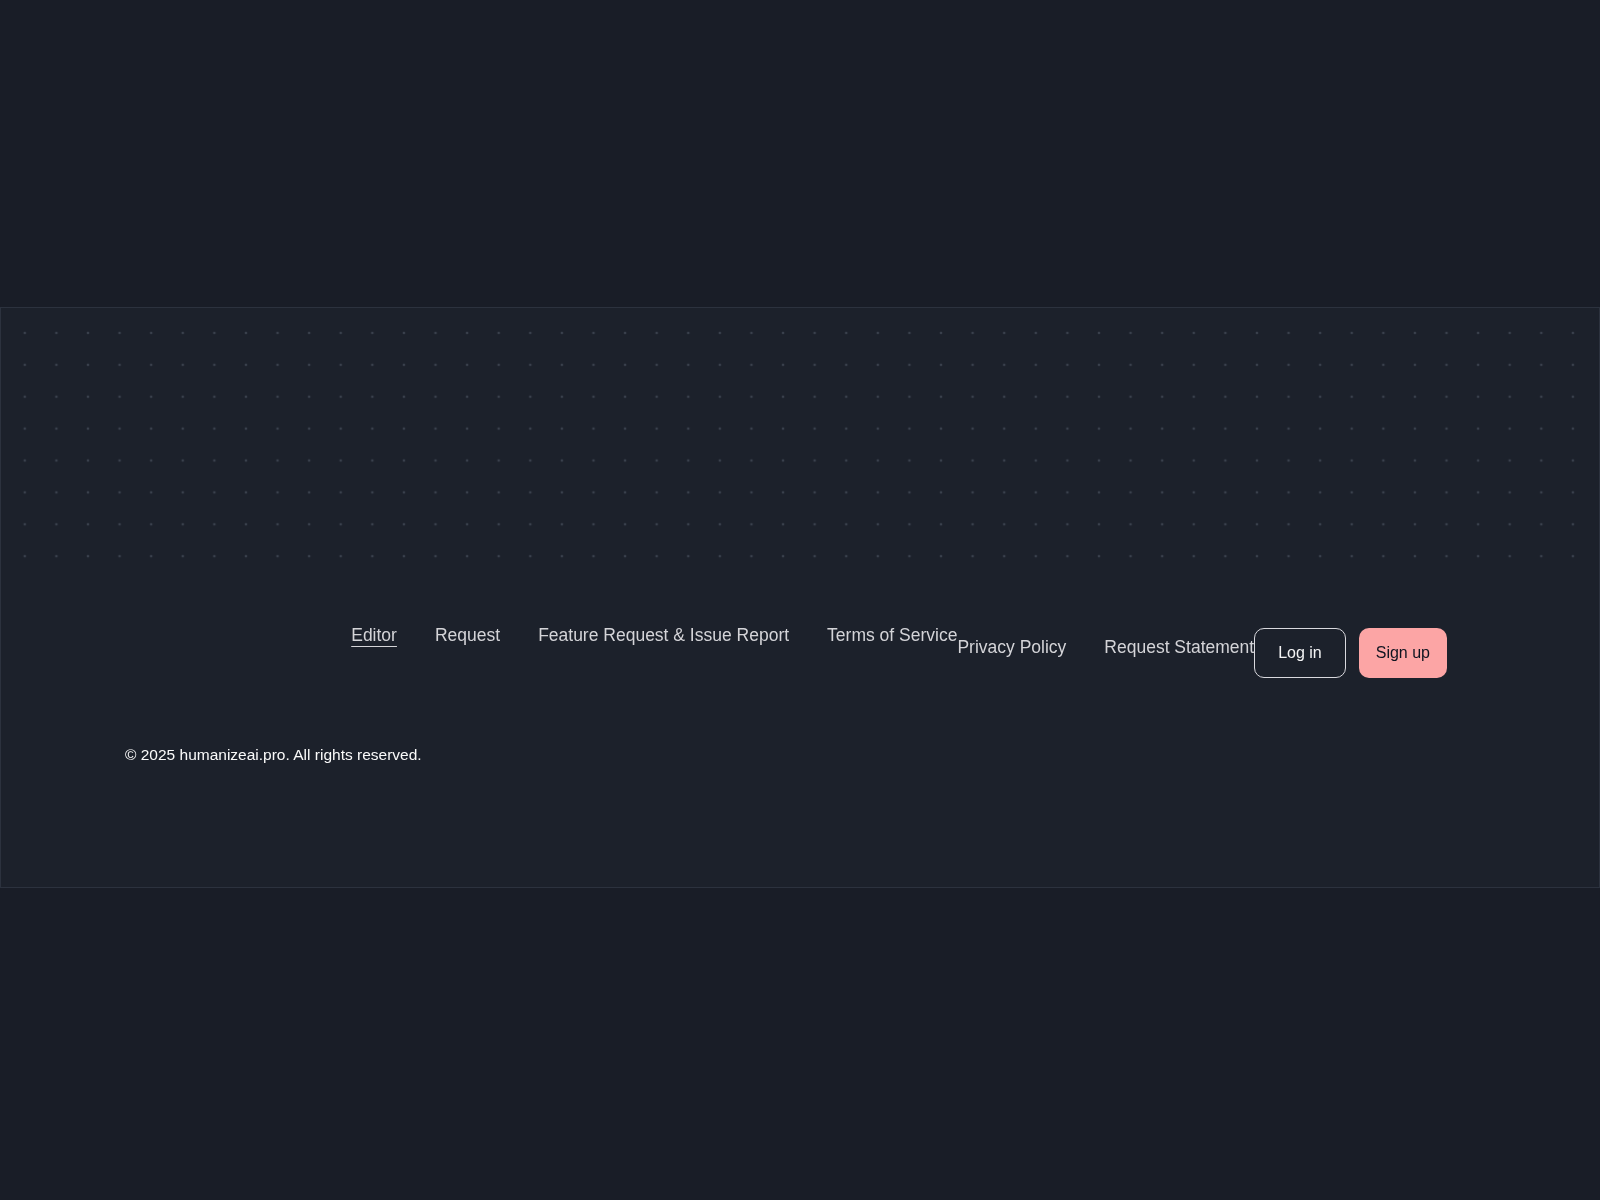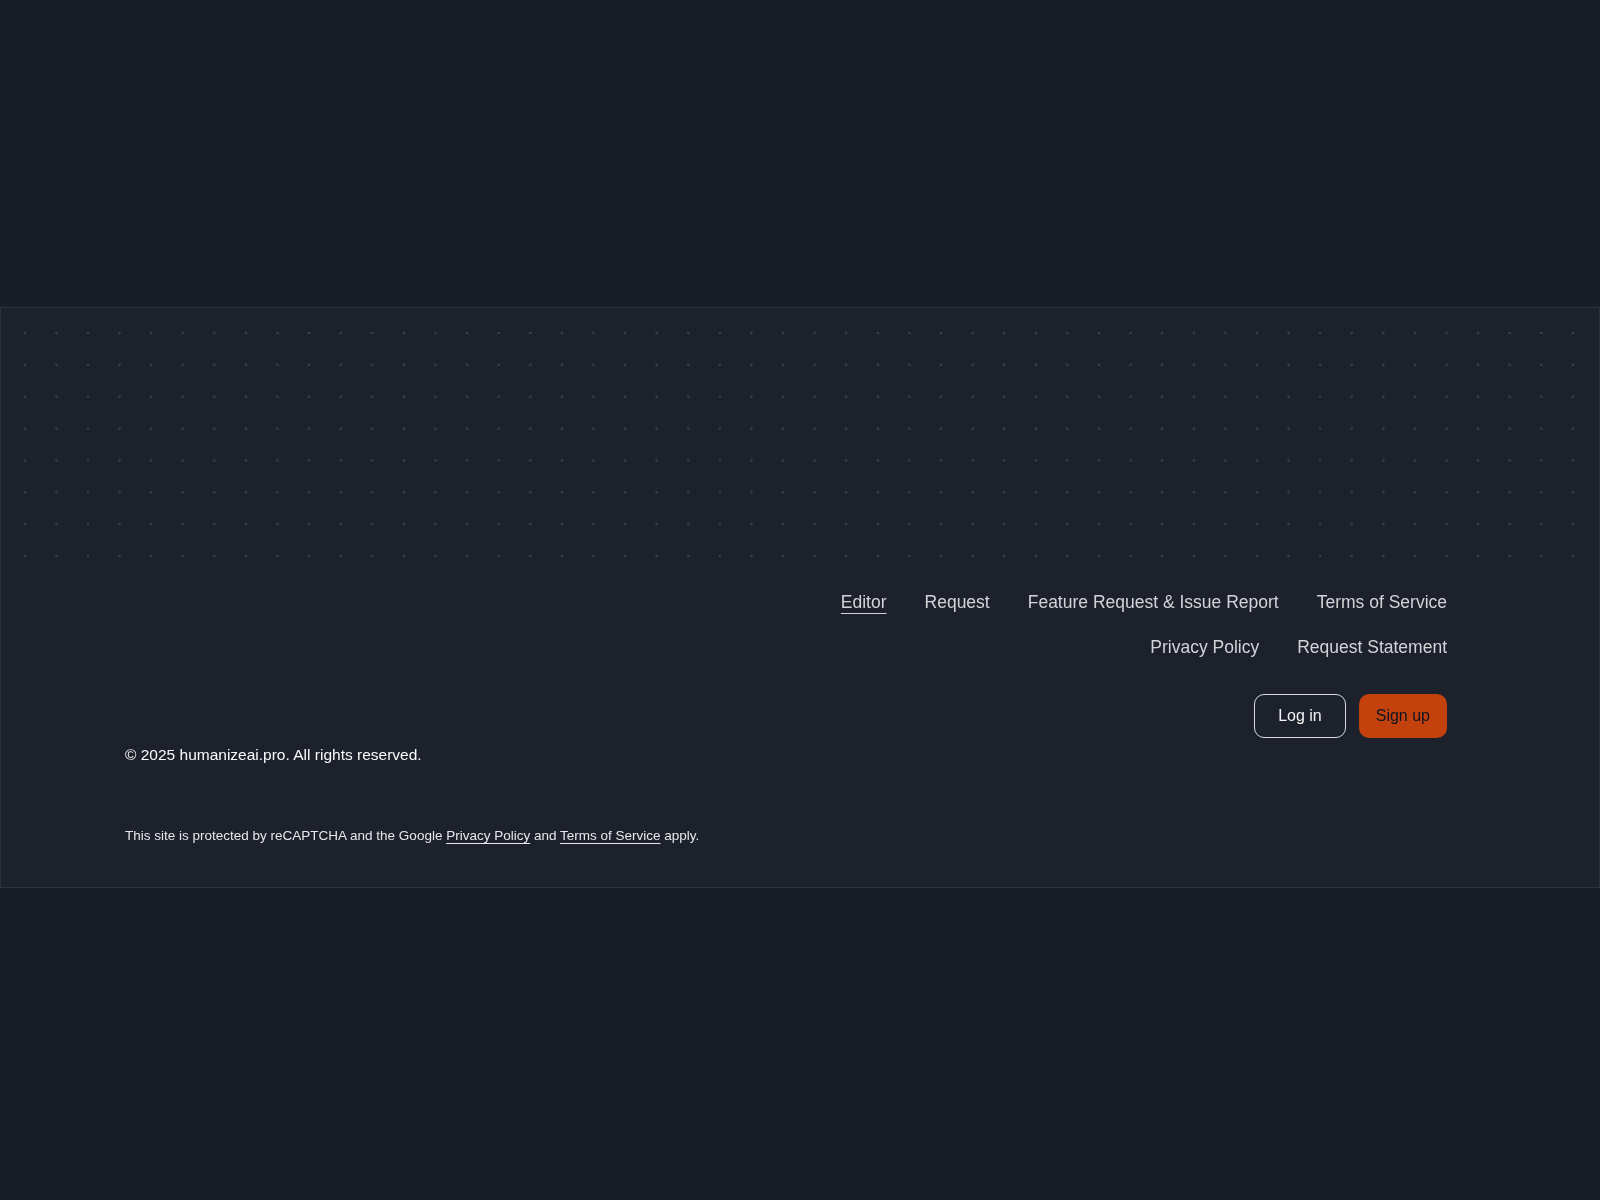--- a/index.html
+++ b/index.html
@@ -45,22 +45,22 @@
   .wordmark {
     color: #3bcfe0;
     font-size: 22.5px;
     letter-spacing: 0.3px;
   }
   .nav-col {
     position: absolute;
     right: 152px;
     top: 284px;
     display: flex;
-    flex-direction: column;
-    align-items: flex-end;
+    flex-direction: row;
+    align-items: center;
   }
   .nav-row {
     display: flex;
     gap: 38px;
     align-items: baseline;
   }
   .nav-row.second { margin-top: 24px; }
   .nav-link {
     color: #d4d4d8;
     font-size: 17.5px;
@@ -73,37 +73,37 @@
     text-underline-offset: 5px;
   }
   .auth-row {
     display: flex;
     gap: 13px;
     margin-top: 36px;
     align-items: center;
   }
   .btn {
     box-sizing: border-box;
-    height: 44px;
+    height: 50px;
     display: flex;
     align-items: center;
     justify-content: center;
     border-radius: 10px;
     font-size: 16px;
     font-family: "Liberation Sans", sans-serif;
     cursor: pointer;
   }
   .btn-login {
     background: transparent;
     border: 1px solid #d9d9de;
     color: #f4f4f5;
     padding: 0 23px;
   }
   .btn-signup {
-    background: #c2410c;
+    background: #fca5a5;
     border: none;
     color: #0e1420;
     padding: 0 17px;
   }
   .copyright {
     position: absolute;
     left: 124px;
     top: 438px;
     color: #fafafa;
     font-size: 15.5px;
@@ -141,16 +141,13 @@
       <a class="nav-link">Request Statement</a>
     </div>
     <div class="auth-row">
       <button class="btn btn-login">Log in</button>
       <button class="btn btn-signup">Sign up</button>
     </div>
   </div>
 
   <div class="copyright">© 2025 humanizeai.pro. All rights reserved.</div>
 
-  <div class="recaptcha">
-    <span>This site is protected by reCAPTCHA and the Google </span><a>Privacy Policy</a><span> and </span><a>Terms of Service</a><span> apply.</span>
-  </div>
 </div>
 
 </body></html>

